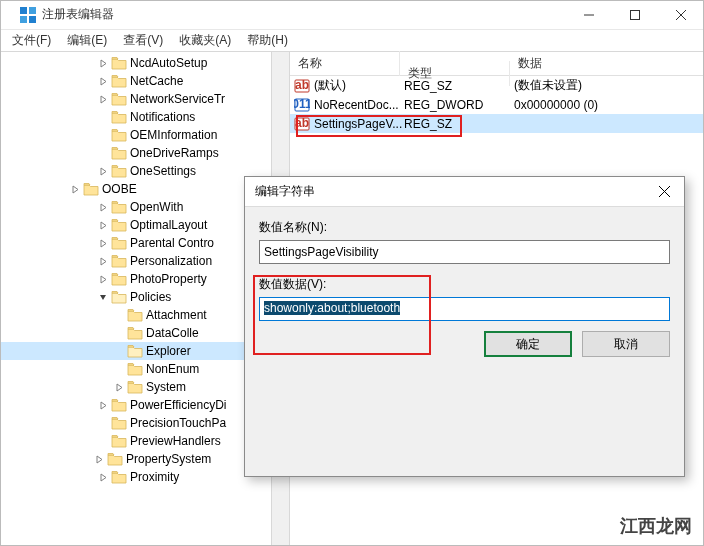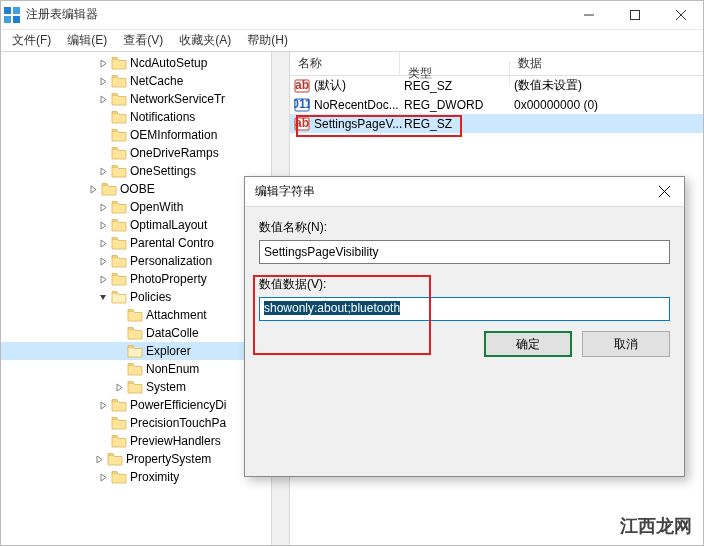--- a/index.html
+++ b/index.html
@@ -1,19 +1,19 @@
 <!DOCTYPE html>
 <html><head>
 <meta charset="utf-8">
 <style>
 * { margin: 0; padding: 0; box-sizing: border-box; font-family: "Microsoft YaHei", "Segoe UI", Tahoma, sans-serif; font-size: 12px; }
 body { width: 704px; height: 546px; background: #fff; position: relative; overflow: hidden; }
 
 
-.titlebar { height: 30px; background: #fff; border-bottom: 1px solid #e8e8e8; display: flex; align-items: center; padding-left: 4px; }
+.titlebar { height: 30px; background: #fff; border-bottom: 1px solid #e8e8e8; display: flex; align-items: center; padding-left: 20px; }
 .titlebar .app-icon { width: 16px; height: 16px; margin-right: 6px; }
 .titlebar .title { flex: 1; color: #333; }
 .titlebar .ctrl { width: 46px; height: 30px; display: flex; align-items: center; justify-content: center; color: #333; }
 
 
 .menubar { height: 22px; display: flex; align-items: center; padding: 0 4px; border-bottom: 1px solid #d8d8d8; }
 .menubar .menu { padding: 2px 8px; color: #333; cursor: default; }
 
 
 .main { display: flex; height: calc(100% - 52px); }
@@ -171,21 +171,21 @@
             <svg width="9" height="9">
               <path d="M2 1 L7 4.5 L2 8 Z" fill="none" stroke="#808080" stroke-width="1"></path>
             </svg>
           </span>
           <span class="folder-icon"><svg viewBox="0 0 16 14">
               <path d="M1 3 L6 3 L7.5 4.5 L15 4.5 L15 13 L1 13 Z" fill="#ffe49a" stroke="#d8b65a" stroke-width="0.8"></path>
               <path d="M1 3 L1 1.5 L6 1.5 L7 3 Z" fill="#ffe49a" stroke="#d8b65a" stroke-width="0.8"></path>
             </svg></span>
           <span class="tree-label">OneSettings</span>
         </div>
-        <div class="tree-row" style="padding-left: 86px;">
+        <div class="tree-row" style="padding-left: 68px;">
           <span class="expander">
             <svg width="9" height="9">
               <path d="M2 1 L7 4.5 L2 8 Z" fill="none" stroke="#808080" stroke-width="1"></path>
             </svg>
           </span>
           <span class="folder-icon"><svg viewBox="0 0 16 14">
               <path d="M1 3 L6 3 L7.5 4.5 L15 4.5 L15 13 L1 13 Z" fill="#ffe49a" stroke="#d8b65a" stroke-width="0.8"></path>
               <path d="M1 3 L1 1.5 L6 1.5 L7 3 Z" fill="#ffe49a" stroke="#d8b65a" stroke-width="0.8"></path>
             </svg></span>
           <span class="tree-label">OOBE</span>

